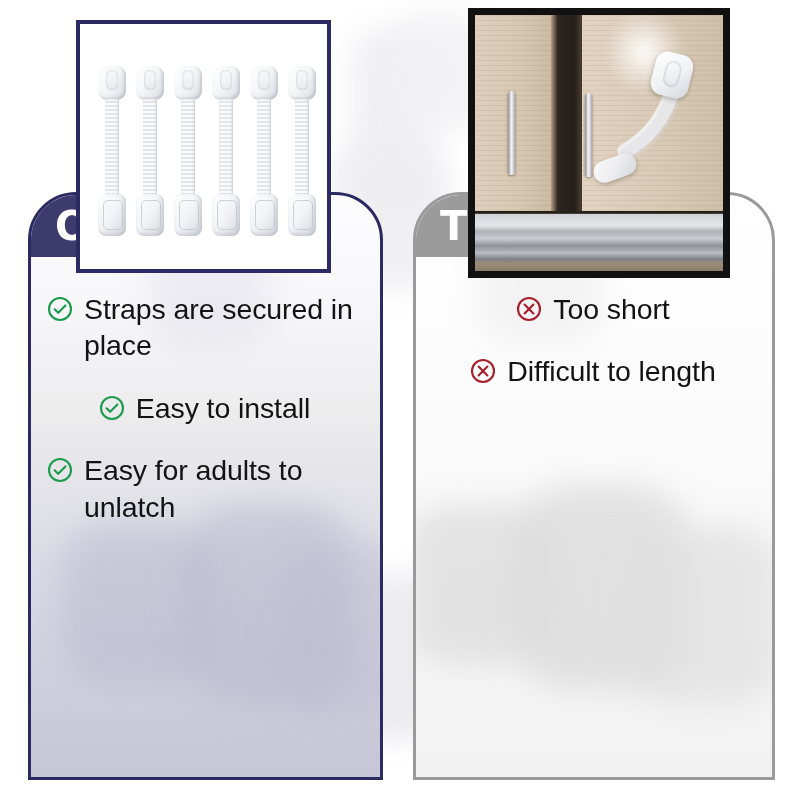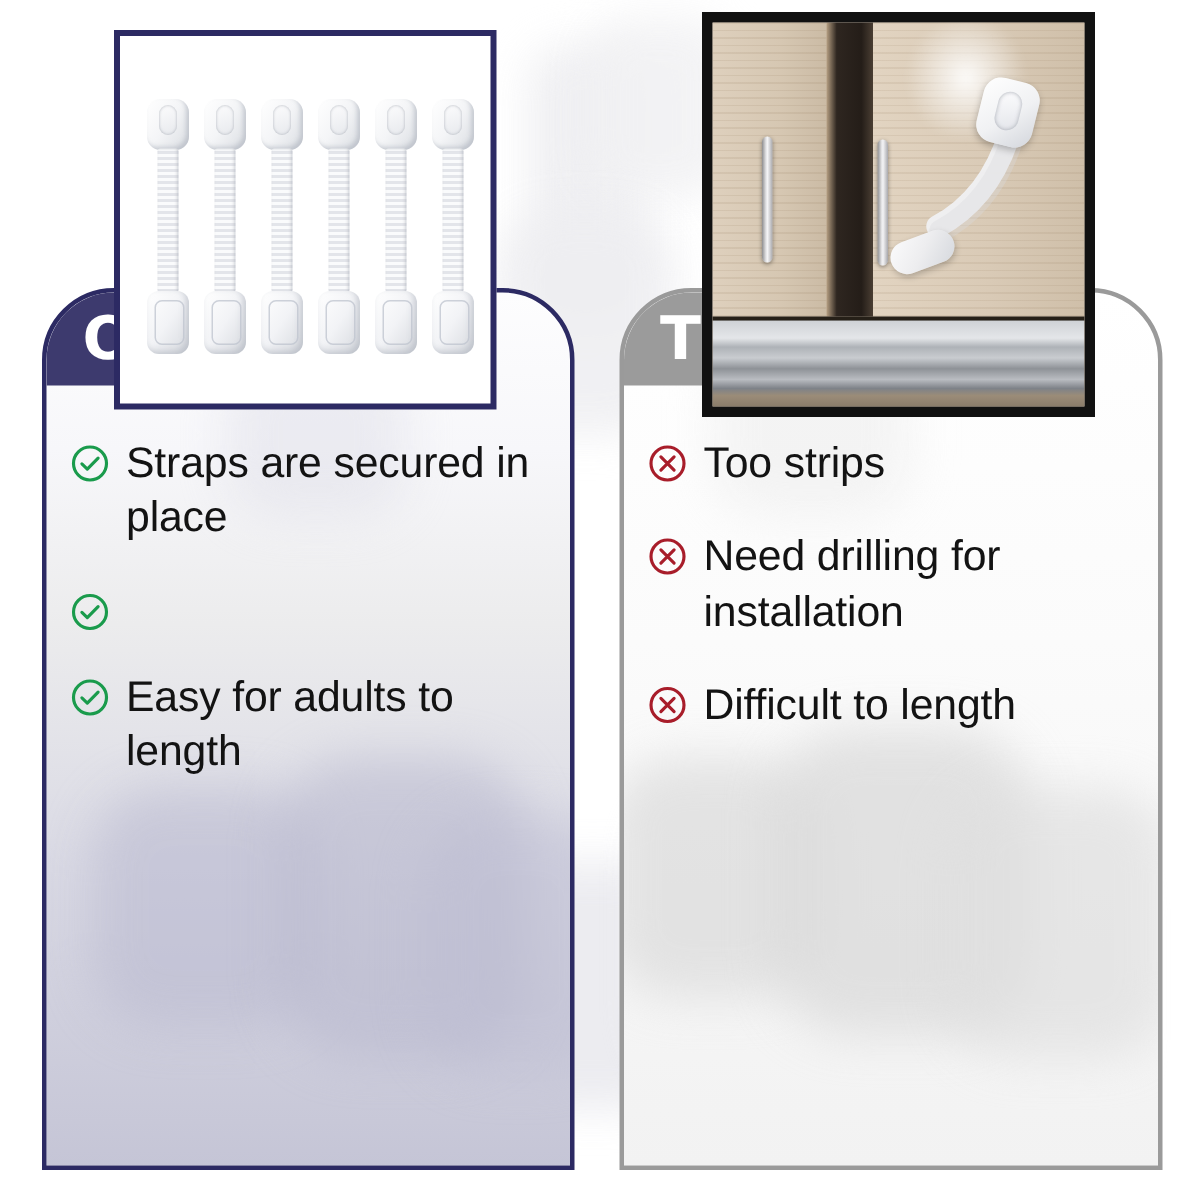--- a/index.html
+++ b/index.html
@@ -122,20 +122,21 @@
     top: 96px;
     padding: 0 18px 0 16px;
     margin: 0;
     list-style: none;
     z-index: 4;
   }
   .feature-item {
     display: flex;
     align-items: flex-start;
     margin-bottom: 26px;
+    justify-content: center;
   }
   .feature-icon {
     flex: 0 0 auto;
     width: 26px;
     height: 26px;
     margin-top: 5px;
     margin-right: 11px;
   }
   .feature-icon svg { display: block; width: 26px; height: 26px; }
   .feature-text {
@@ -350,29 +351,30 @@
       </span>
       <span class="feature-text">Straps are secured in place</span>
     </li>
     <li class="feature-item">
       <span class="feature-icon">
         <svg viewBox="0 0 26 26">
             <circle cx="13" cy="13" r="11" fill="none" stroke="#1a9b4c" stroke-width="2.1"></circle>
             <path d="M7.6 13.3 L11.2 16.8 L18.4 9.4" fill="none" stroke="#1a9b4c" stroke-width="2.1" stroke-linecap="round" stroke-linejoin="round"></path>
           </svg>
       </span>
+      <span class="feature-text">Easy to install</span>
     </li>
     <li class="feature-item">
       <span class="feature-icon">
         <svg viewBox="0 0 26 26">
             <circle cx="13" cy="13" r="11" fill="none" stroke="#1a9b4c" stroke-width="2.1"></circle>
             <path d="M7.6 13.3 L11.2 16.8 L18.4 9.4" fill="none" stroke="#1a9b4c" stroke-width="2.1" stroke-linecap="round" stroke-linejoin="round"></path>
           </svg>
       </span>
-      <span class="feature-text">Easy for adults to length</span>
+      <span class="feature-text">Easy for adults to unlatch</span>
     </li>
   </ul>
 </div>
 
 <div class="panel" id="panel-theirs">
   <div class="panel-ghost pg1"></div>
   <div class="panel-ghost pg2"></div>
   <div class="panel-ghost pg3"></div>
   <div class="panel-ghost pg4"></div>
 
@@ -381,30 +383,21 @@
   </div>
 
   <ul class="feature-list">
     <li class="feature-item">
       <span class="feature-icon">
         <svg viewBox="0 0 26 26">
             <circle cx="13" cy="13" r="11" fill="none" stroke="#a81d2a" stroke-width="2.1"></circle>
             <path d="M8.6 8.6 L17.4 17.4 M17.4 8.6 L8.6 17.4" fill="none" stroke="#a81d2a" stroke-width="2.1" stroke-linecap="round"></path>
           </svg>
       </span>
-      <span class="feature-text">Too strips</span>
-    </li>
-    <li class="feature-item">
-      <span class="feature-icon">
-        <svg viewBox="0 0 26 26">
-            <circle cx="13" cy="13" r="11" fill="none" stroke="#a81d2a" stroke-width="2.1"></circle>
-            <path d="M8.6 8.6 L17.4 17.4 M17.4 8.6 L8.6 17.4" fill="none" stroke="#a81d2a" stroke-width="2.1" stroke-linecap="round"></path>
-          </svg>
-      </span>
-      <span class="feature-text">Need drilling for installation</span>
+      <span class="feature-text">Too short</span>
     </li>
     <li class="feature-item">
       <span class="feature-icon">
         <svg viewBox="0 0 26 26">
             <circle cx="13" cy="13" r="11" fill="none" stroke="#a81d2a" stroke-width="2.1"></circle>
             <path d="M8.6 8.6 L17.4 17.4 M17.4 8.6 L8.6 17.4" fill="none" stroke="#a81d2a" stroke-width="2.1" stroke-linecap="round"></path>
           </svg>
       </span>
       <span class="feature-text">Difficult to length</span>
     </li>

